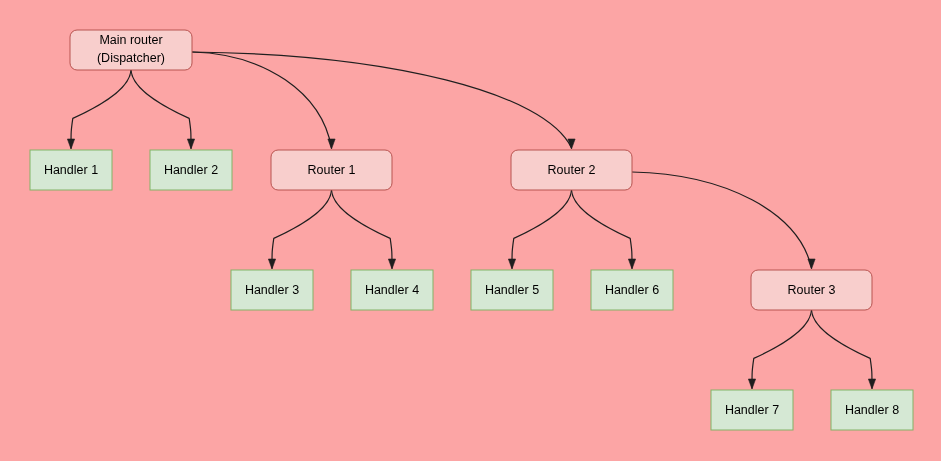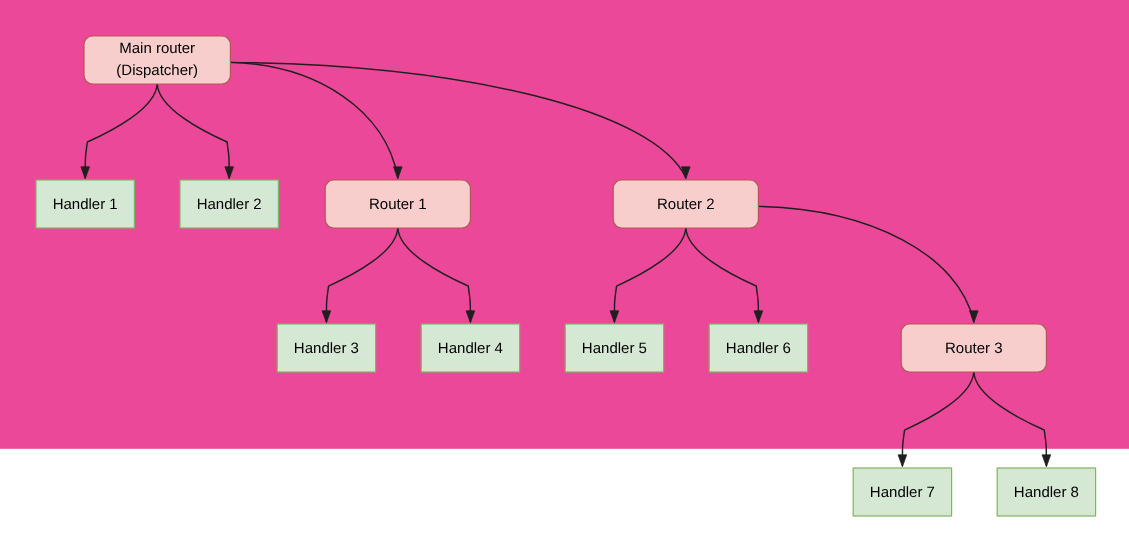--- a/index.html
+++ b/index.html
@@ -9,22 +9,22 @@
   }
   body {
     width: 941px;
     height: 461px;
     font-family: "Liberation Sans", sans-serif;
     overflow: hidden;
   }
   #diagram-root {
     position: relative;
     width: 941px;
-    height: 374px;
-    background: #ec4899;
+    height: 461px;
+    background: #fca5a5;
   }
   svg.diagram {
     position: absolute;
     top: 0;
     left: 0;
     width: 941px;
     height: 461px;
     display: block;
   }
   .node-rect {

